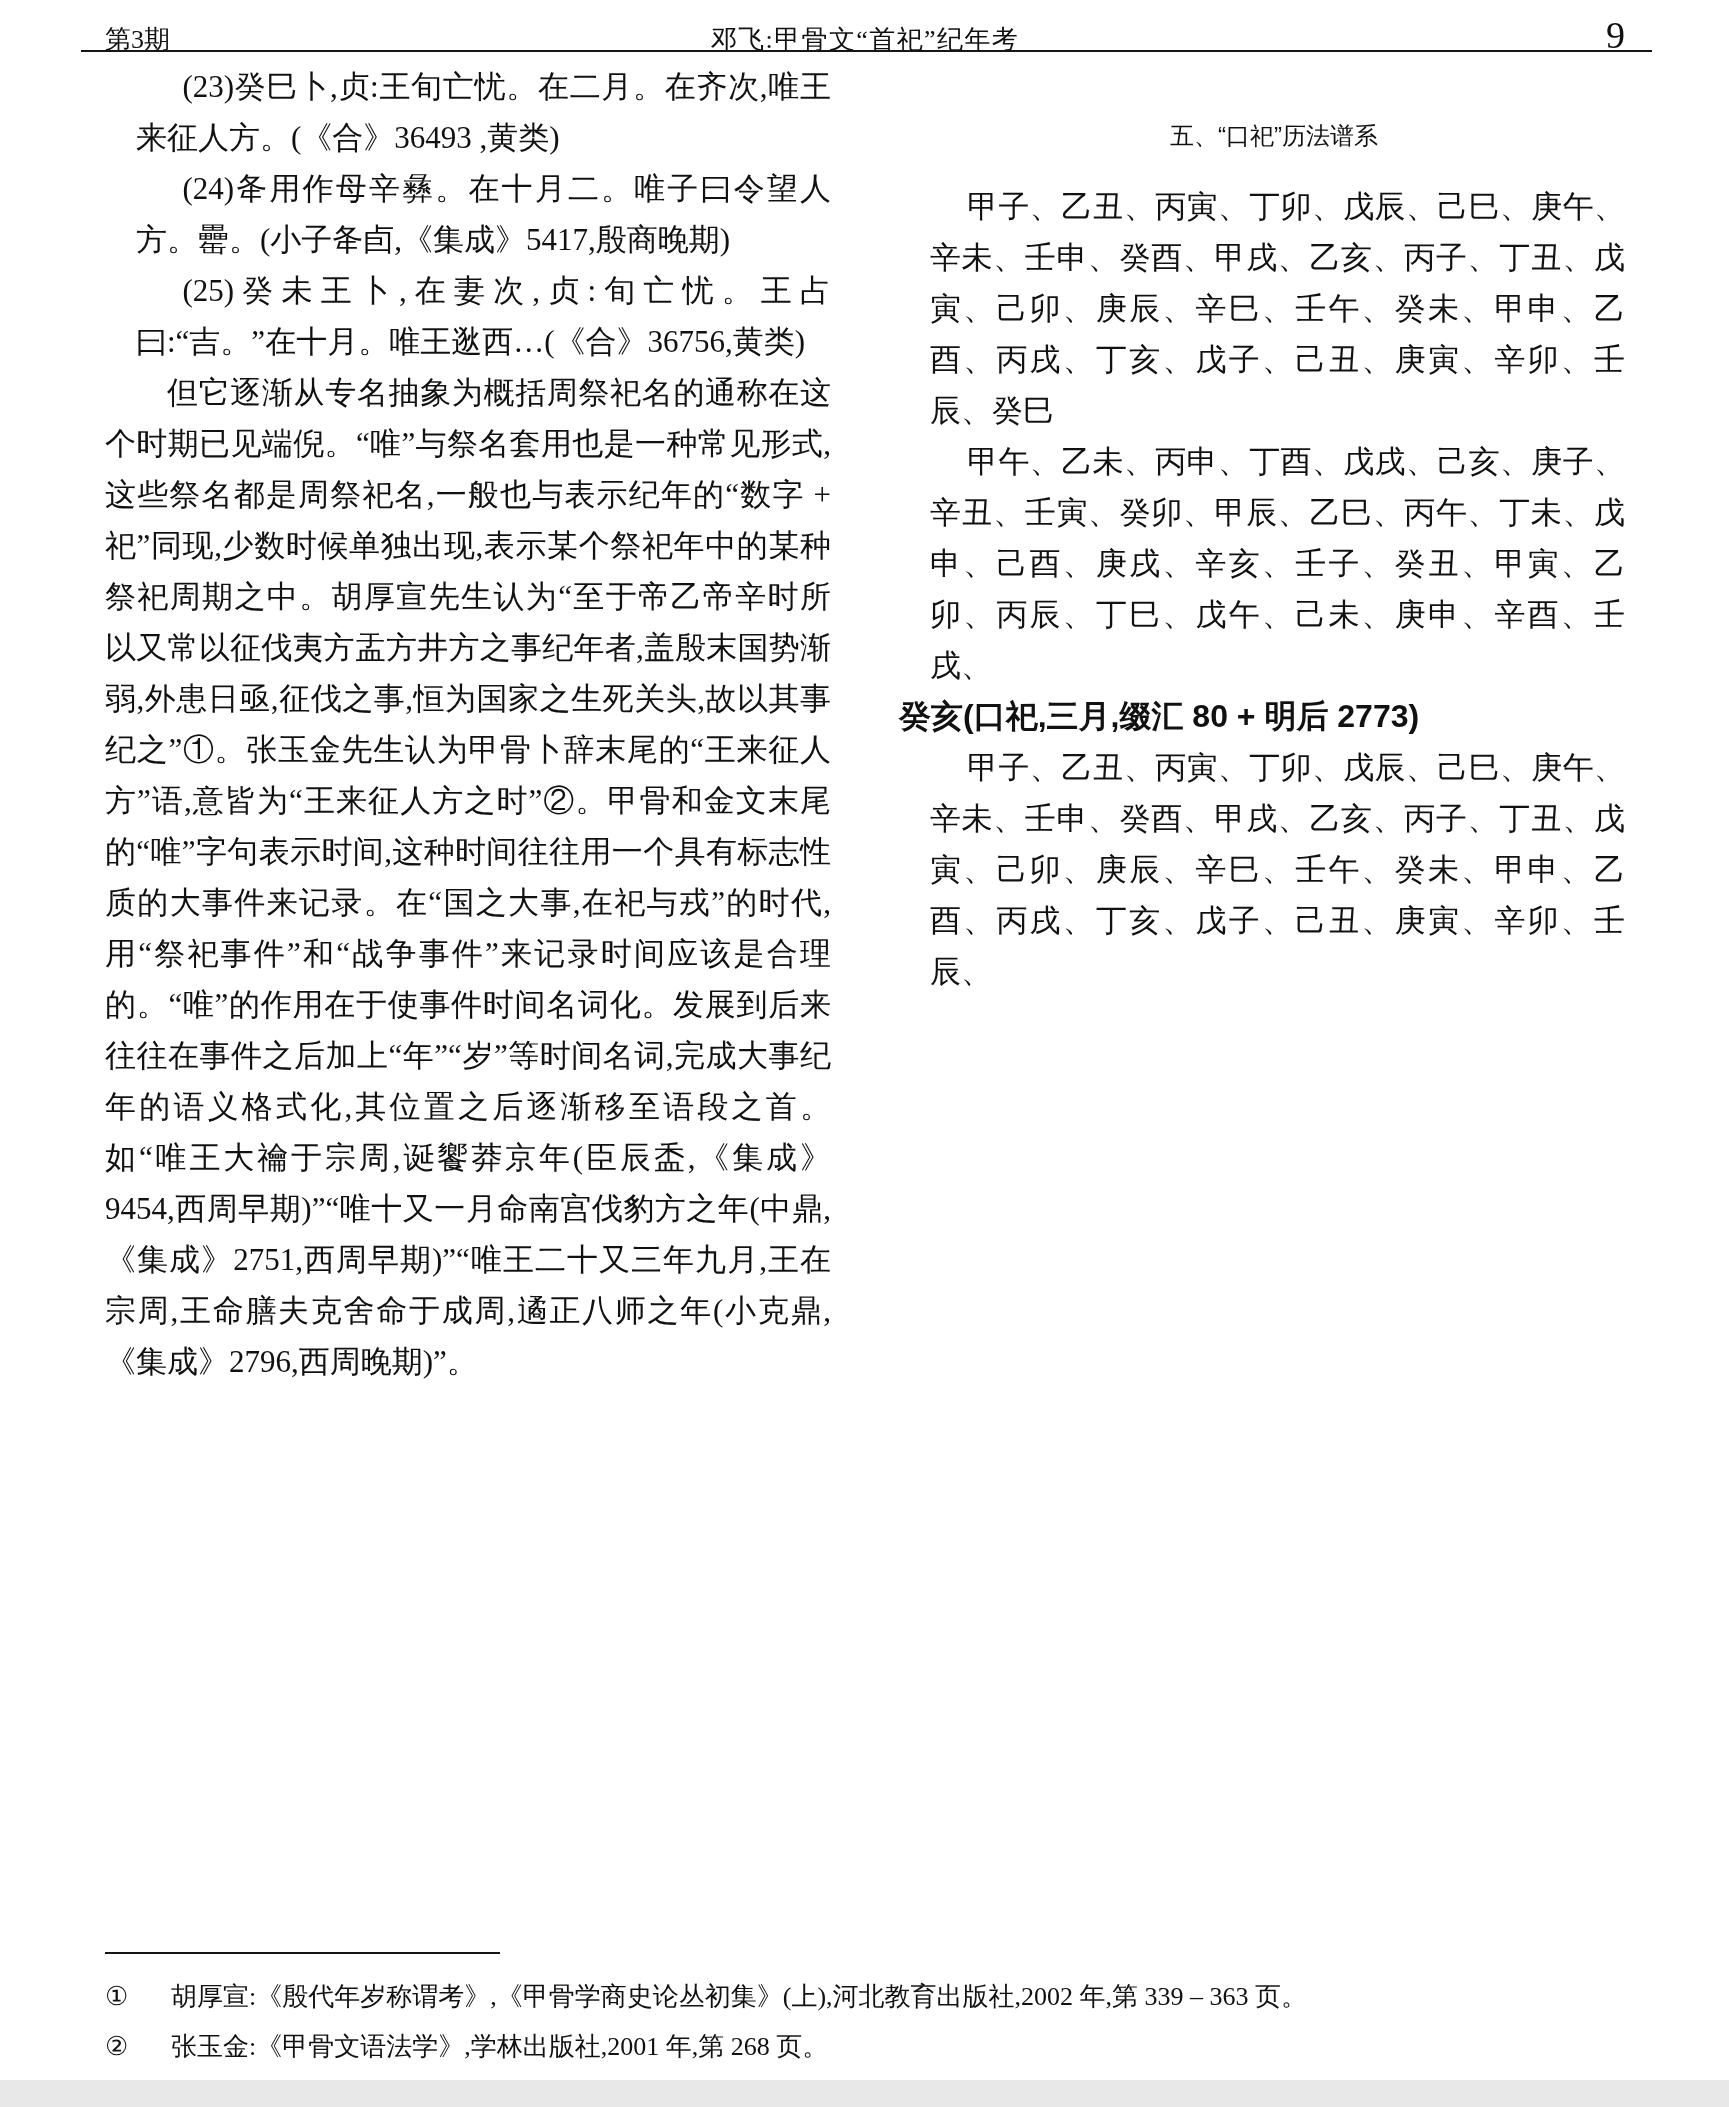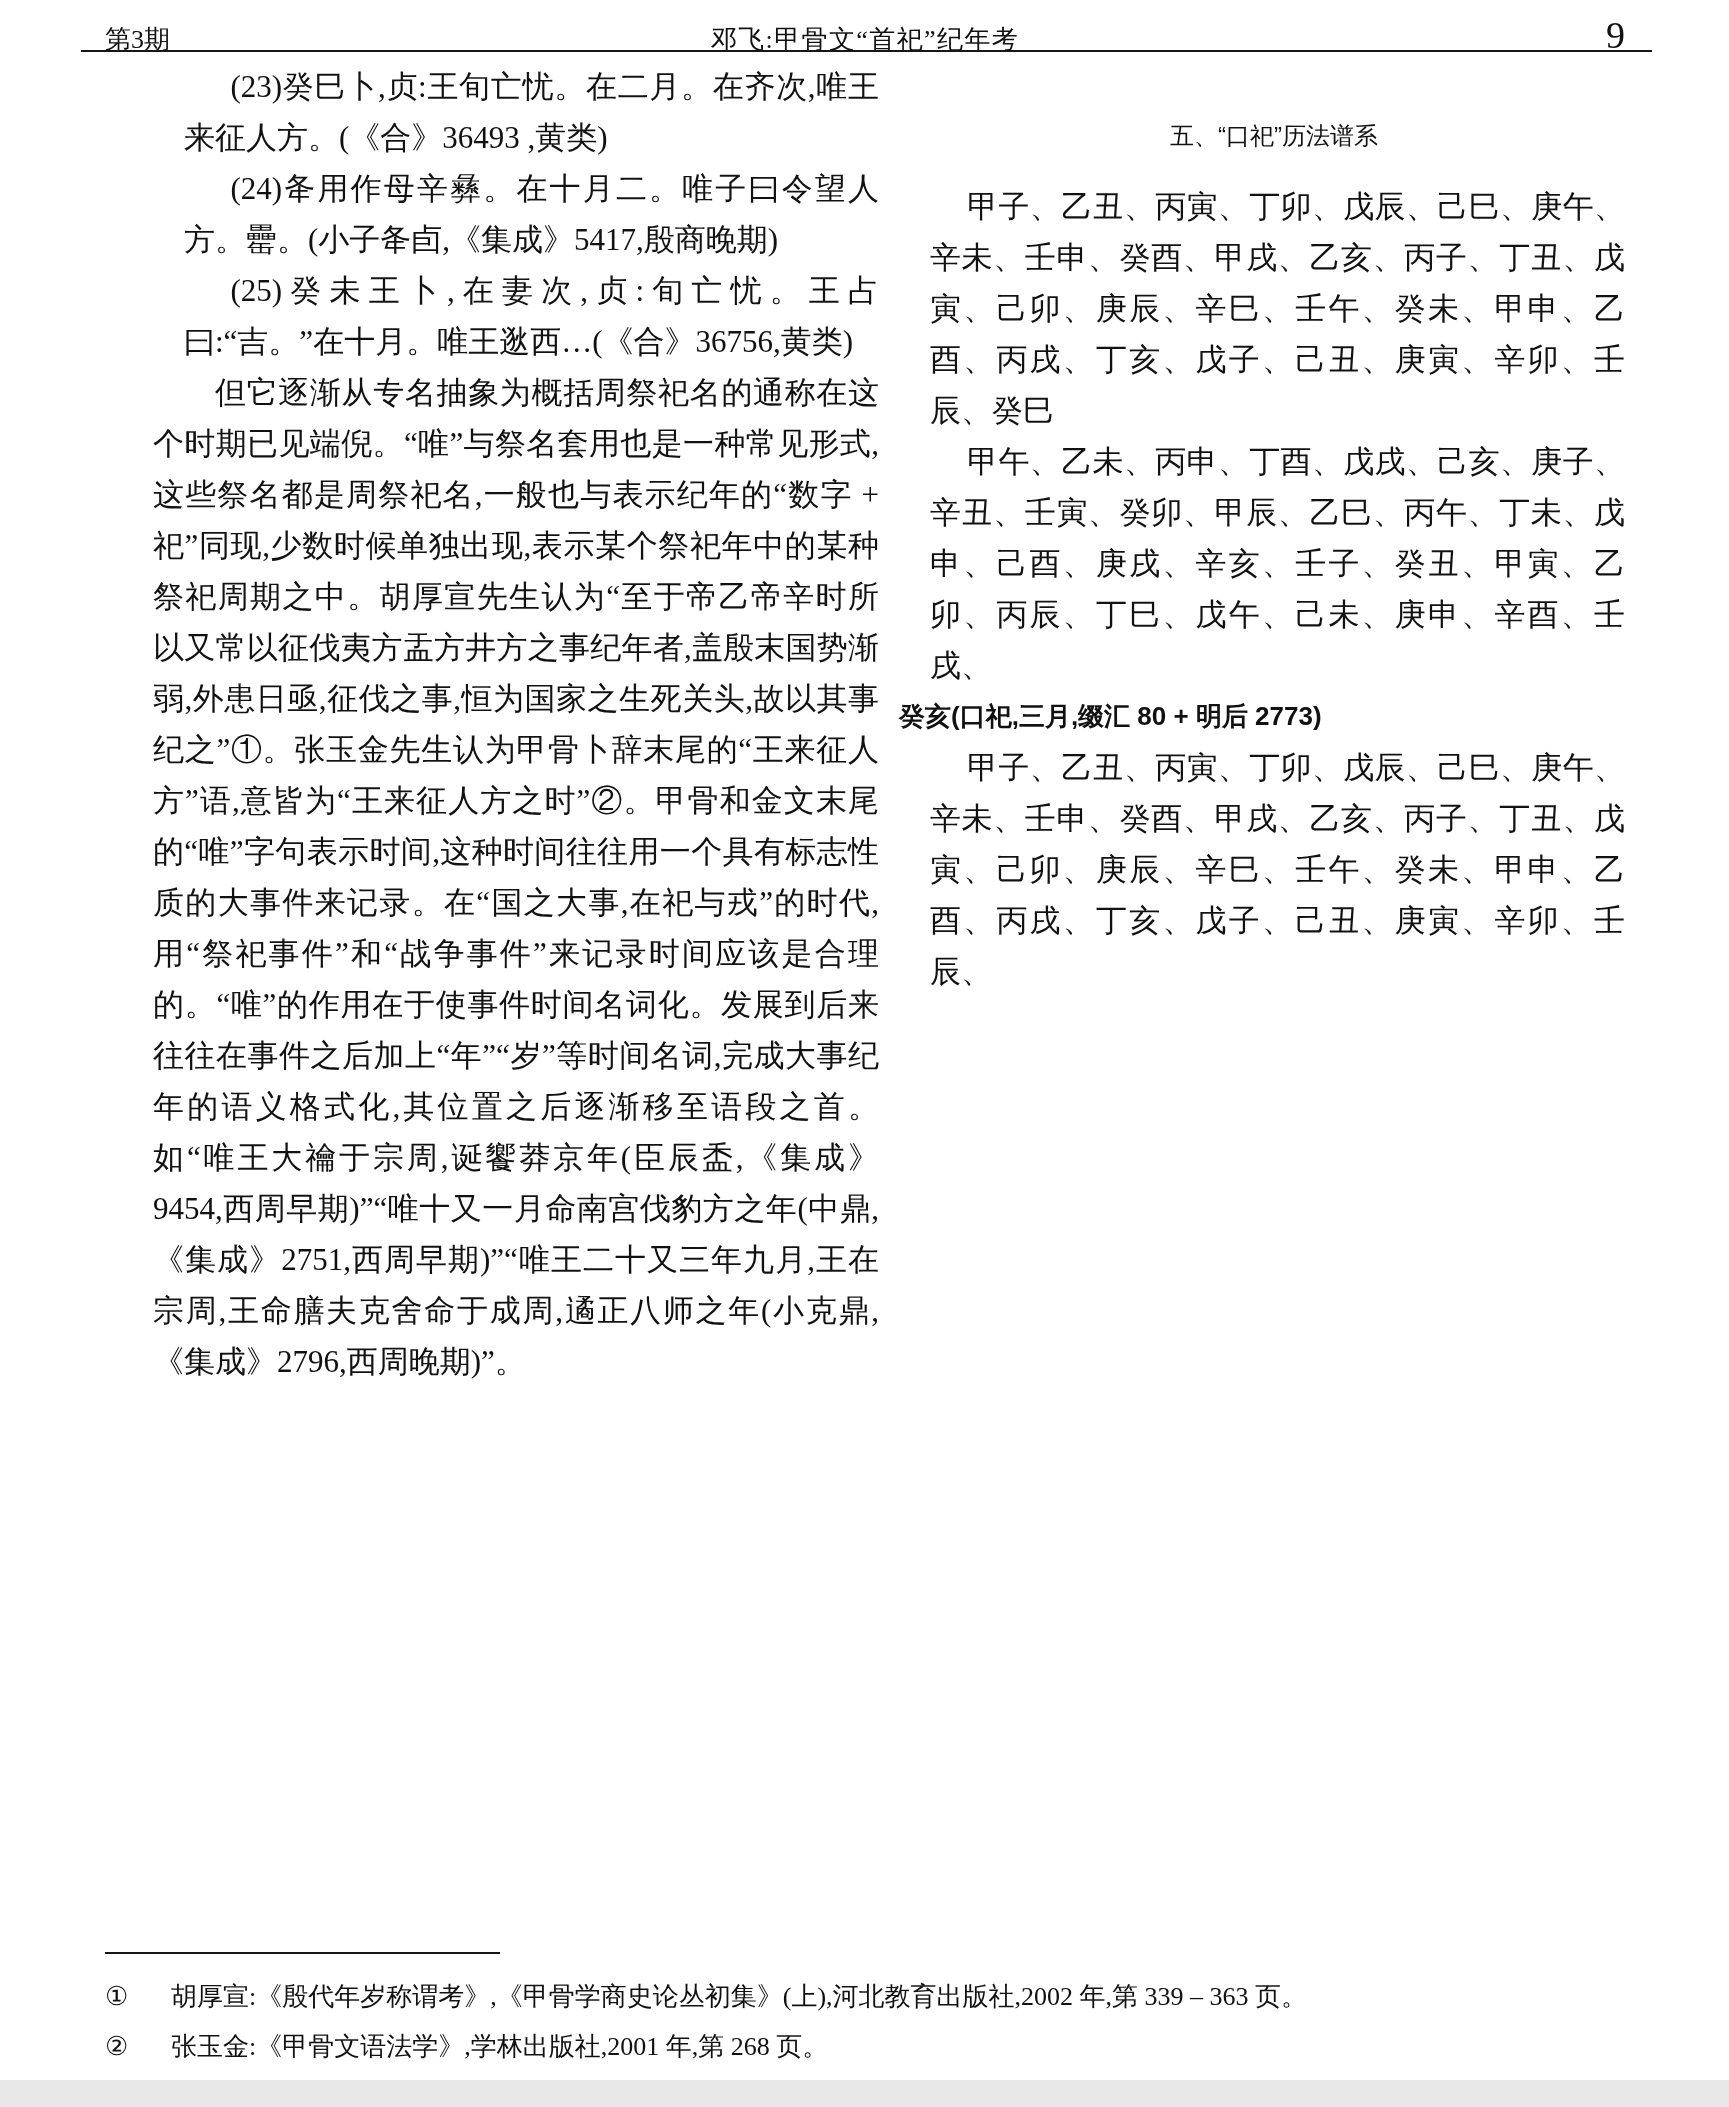--- a/index.html
+++ b/index.html
@@ -23,35 +23,35 @@
   .head-rule{
     position:absolute;left:81px;right:78px;top:50px;
     border-top:2.8px solid #161616;
   }
   
   .col{
     position:absolute;top:61px;width:726px;
     font-size:31px;line-height:51px;
     text-align:justify;text-justify:inter-ideograph;
   }
-  .col-left{left:105px;margin-left:48px;}
+  .col-left{left:105px;}
   .col-right{left:899px;}
   p{margin:0;padding:0;}
   .body-para{text-indent:2em;}
   .quote-para{margin-left:31px;text-indent:1.5em;}
   .ganzhi{margin-left:31px;text-indent:1.2em;}
   .section-heading{
     font-family:"Liberation Sans","DejaVu Sans",sans-serif;
     font-weight:normal;font-size:24px;
     margin:49px 0 19.5px 0;
     text-indent:1em;text-align:center;
   }
   .bold-cite{
     font-family:"Liberation Sans","DejaVu Sans",sans-serif;
-    font-weight:bold;font-size:26px;
+    font-weight:bold;font-size:32px;
     margin-left:0;text-indent:0;text-align:left;
   }
   
   .fn-rule{
     position:absolute;left:105px;top:1952px;width:395px;
     border-top:2.1px solid #161616;
   }
   .footnotes{
     position:absolute;left:105px;right:70px;top:1972px;
     font-size:26px;line-height:50px;

